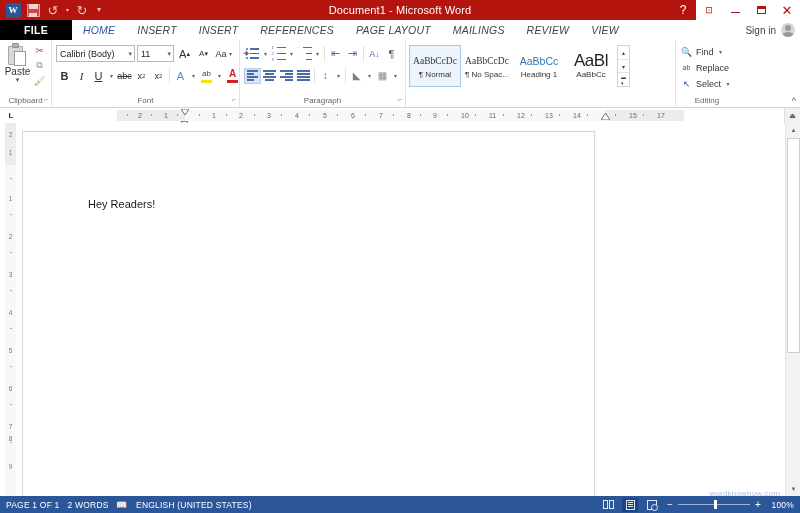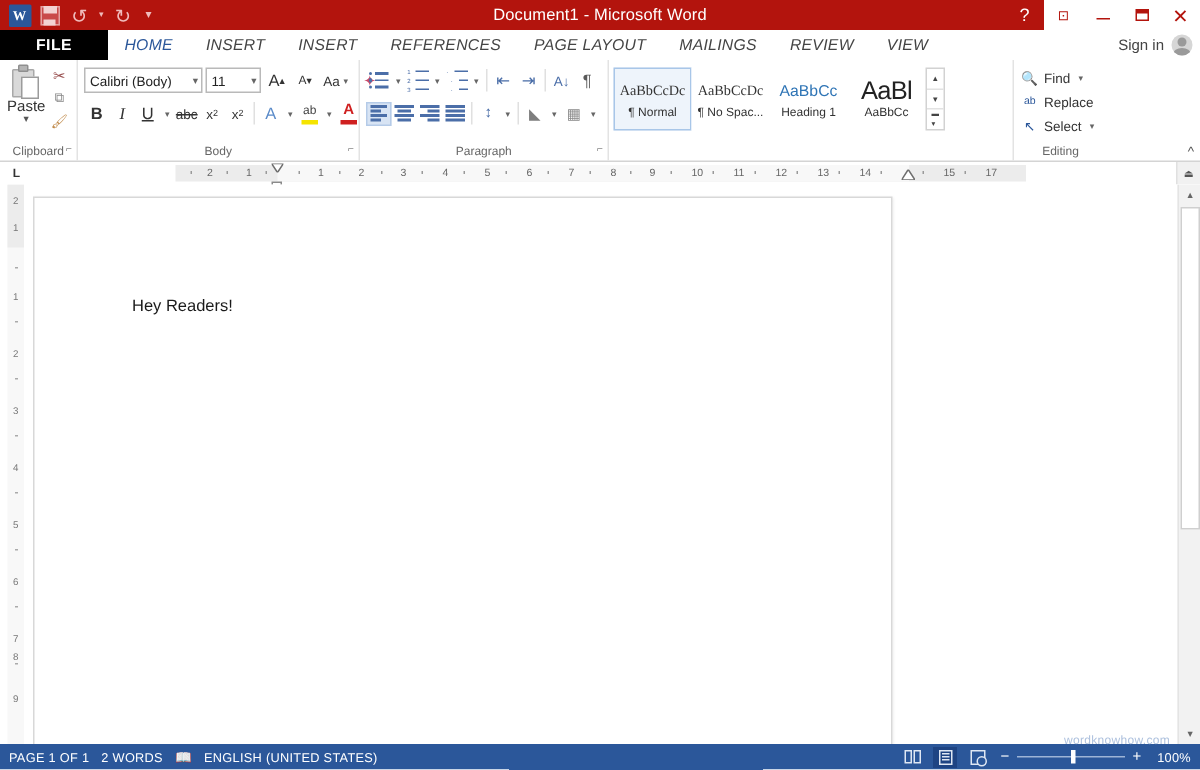--- a/index.html
+++ b/index.html
@@ -379,21 +379,21 @@
           <div class="ic">
             <span class="txtcolorA" style="position:relative;top:-2px">A</span>
             <span class="hl-bar" style="background:#cf2020"></span>
           </div>
           <div class="ic" style="min-width:9px">
               <span class="caret">▾</span>
             </div>
         </div>
       </div>
       <div class="grp-label">
-        <span>Body</span>
+        <span>Font</span>
         <span class="grp-launch">⌐</span>
       </div>
     </div>
 
     <div class="grp g-para">
       <div class="grp-body" style="flex-direction:column;padding-top:4px">
         <div class="pararow">
           <div class="ic">
             <div class="list-ic">
                 <div class="li">

